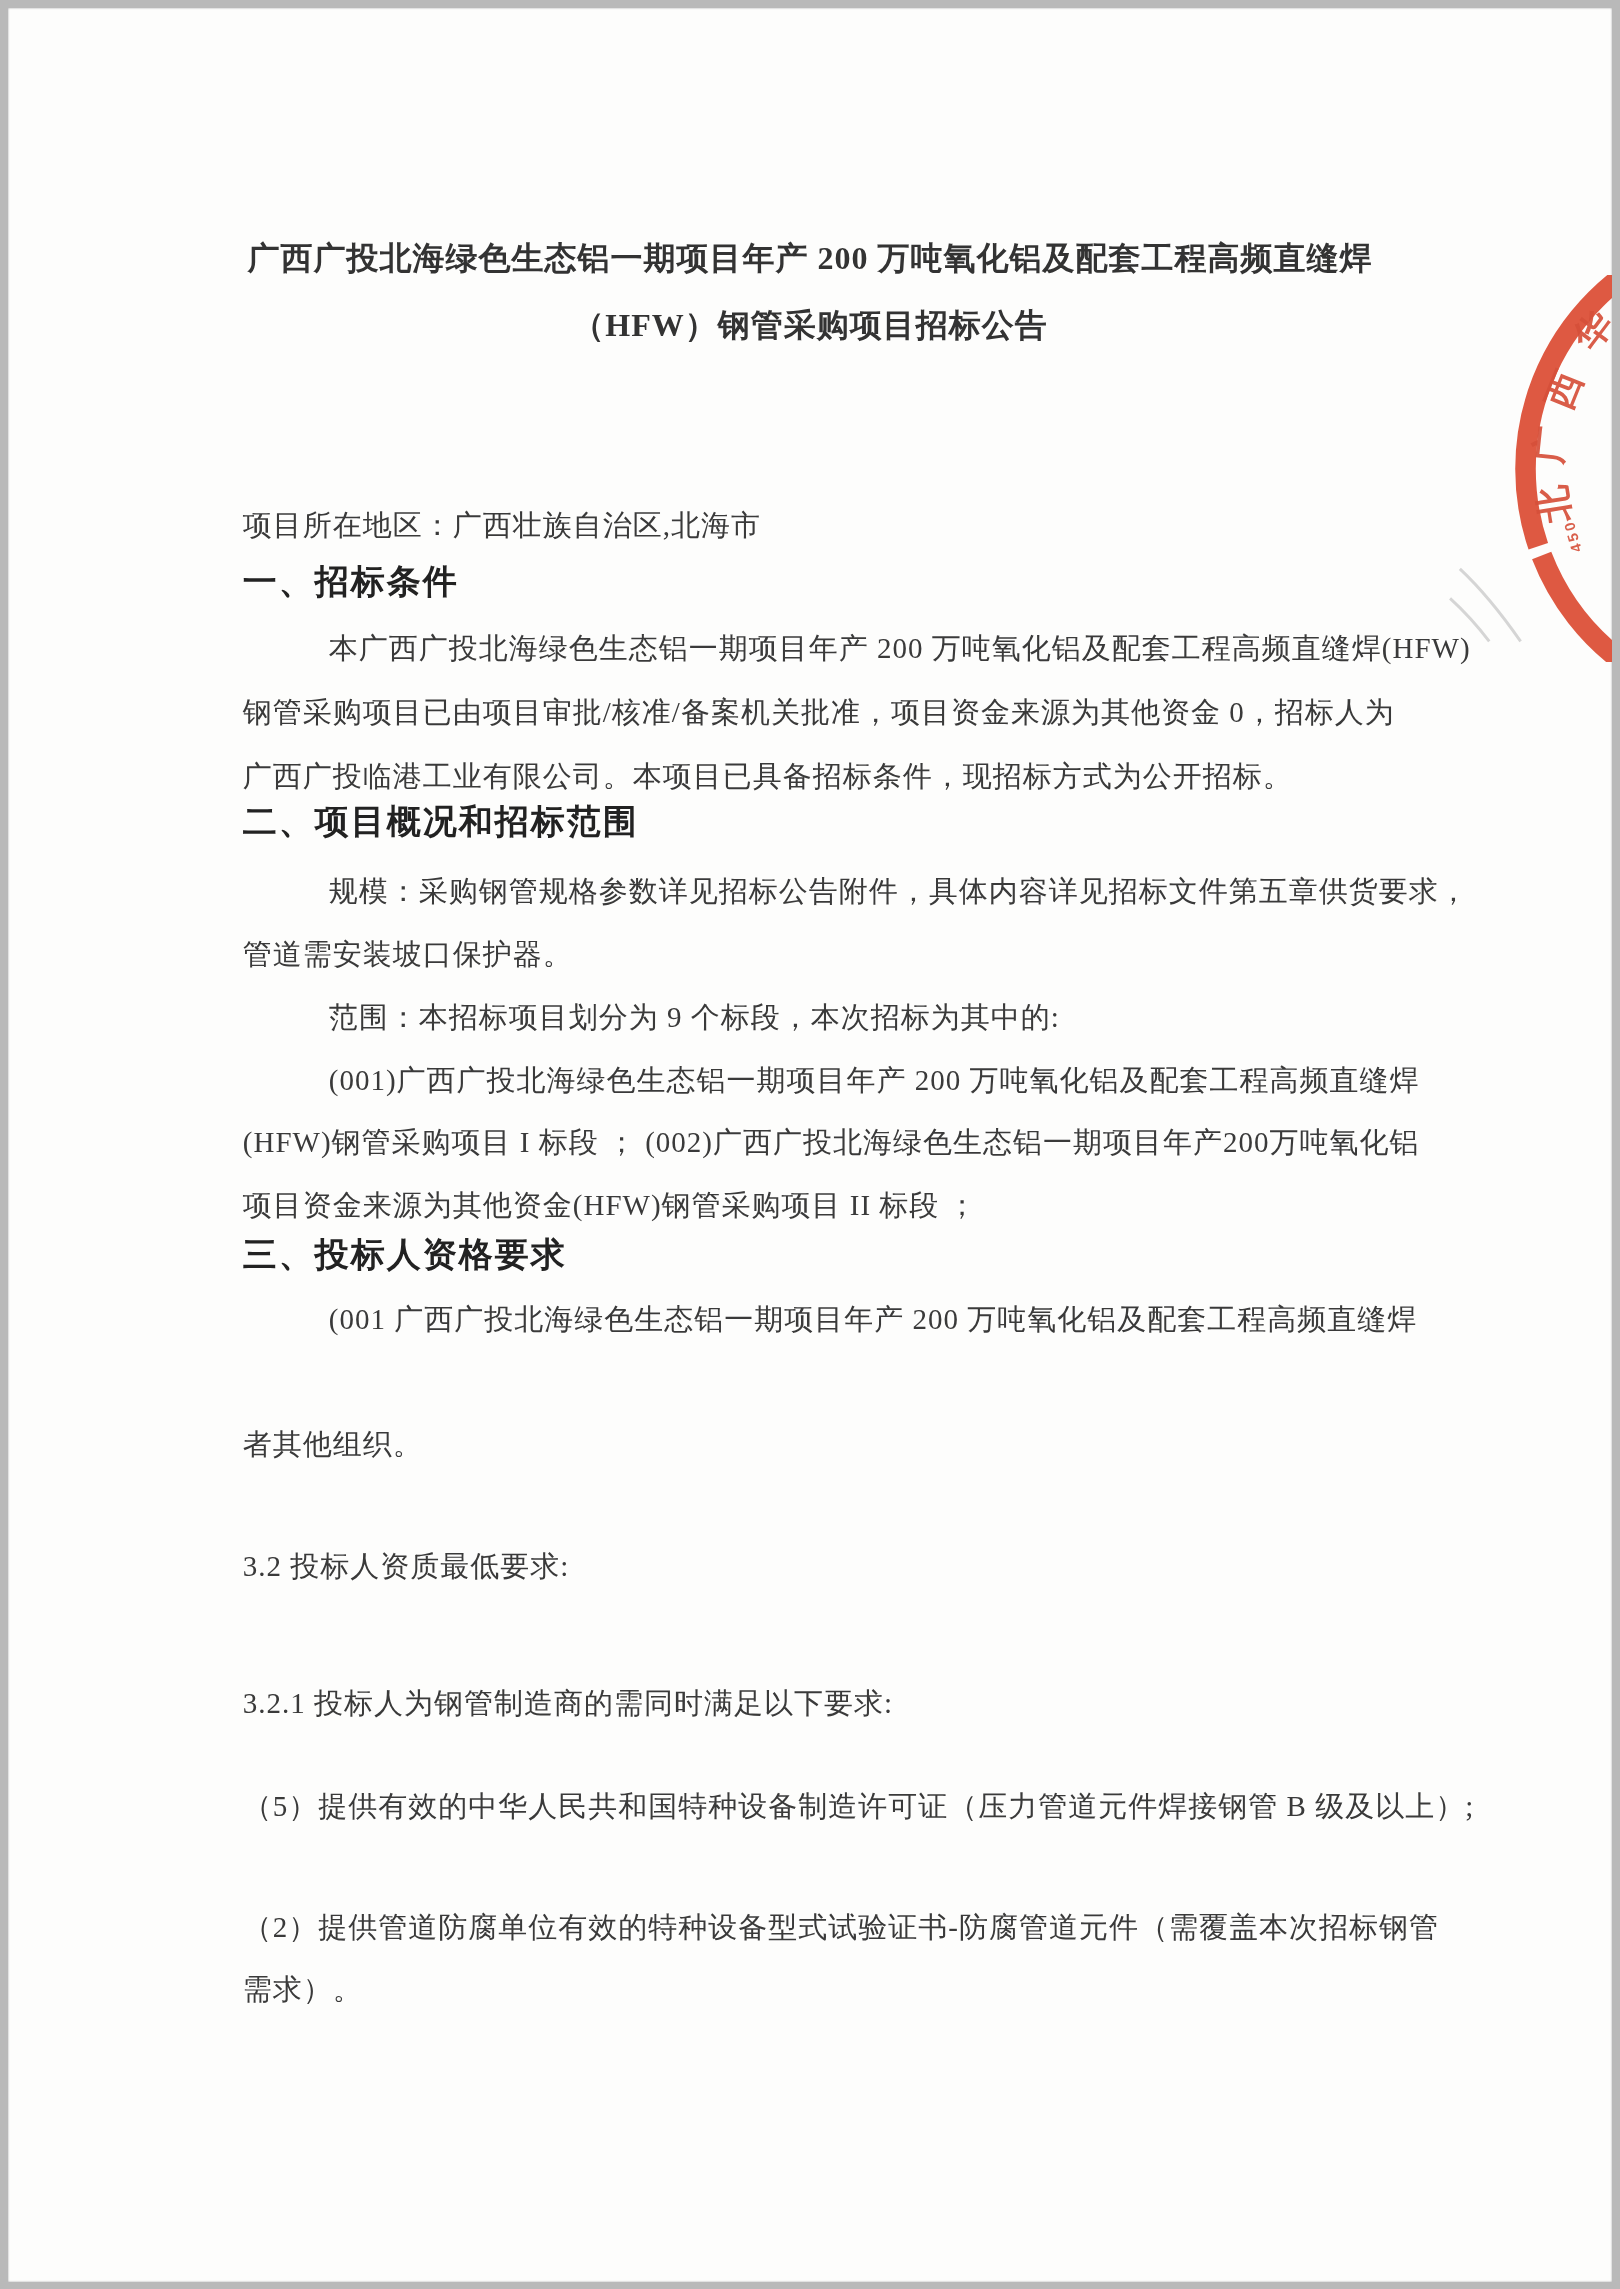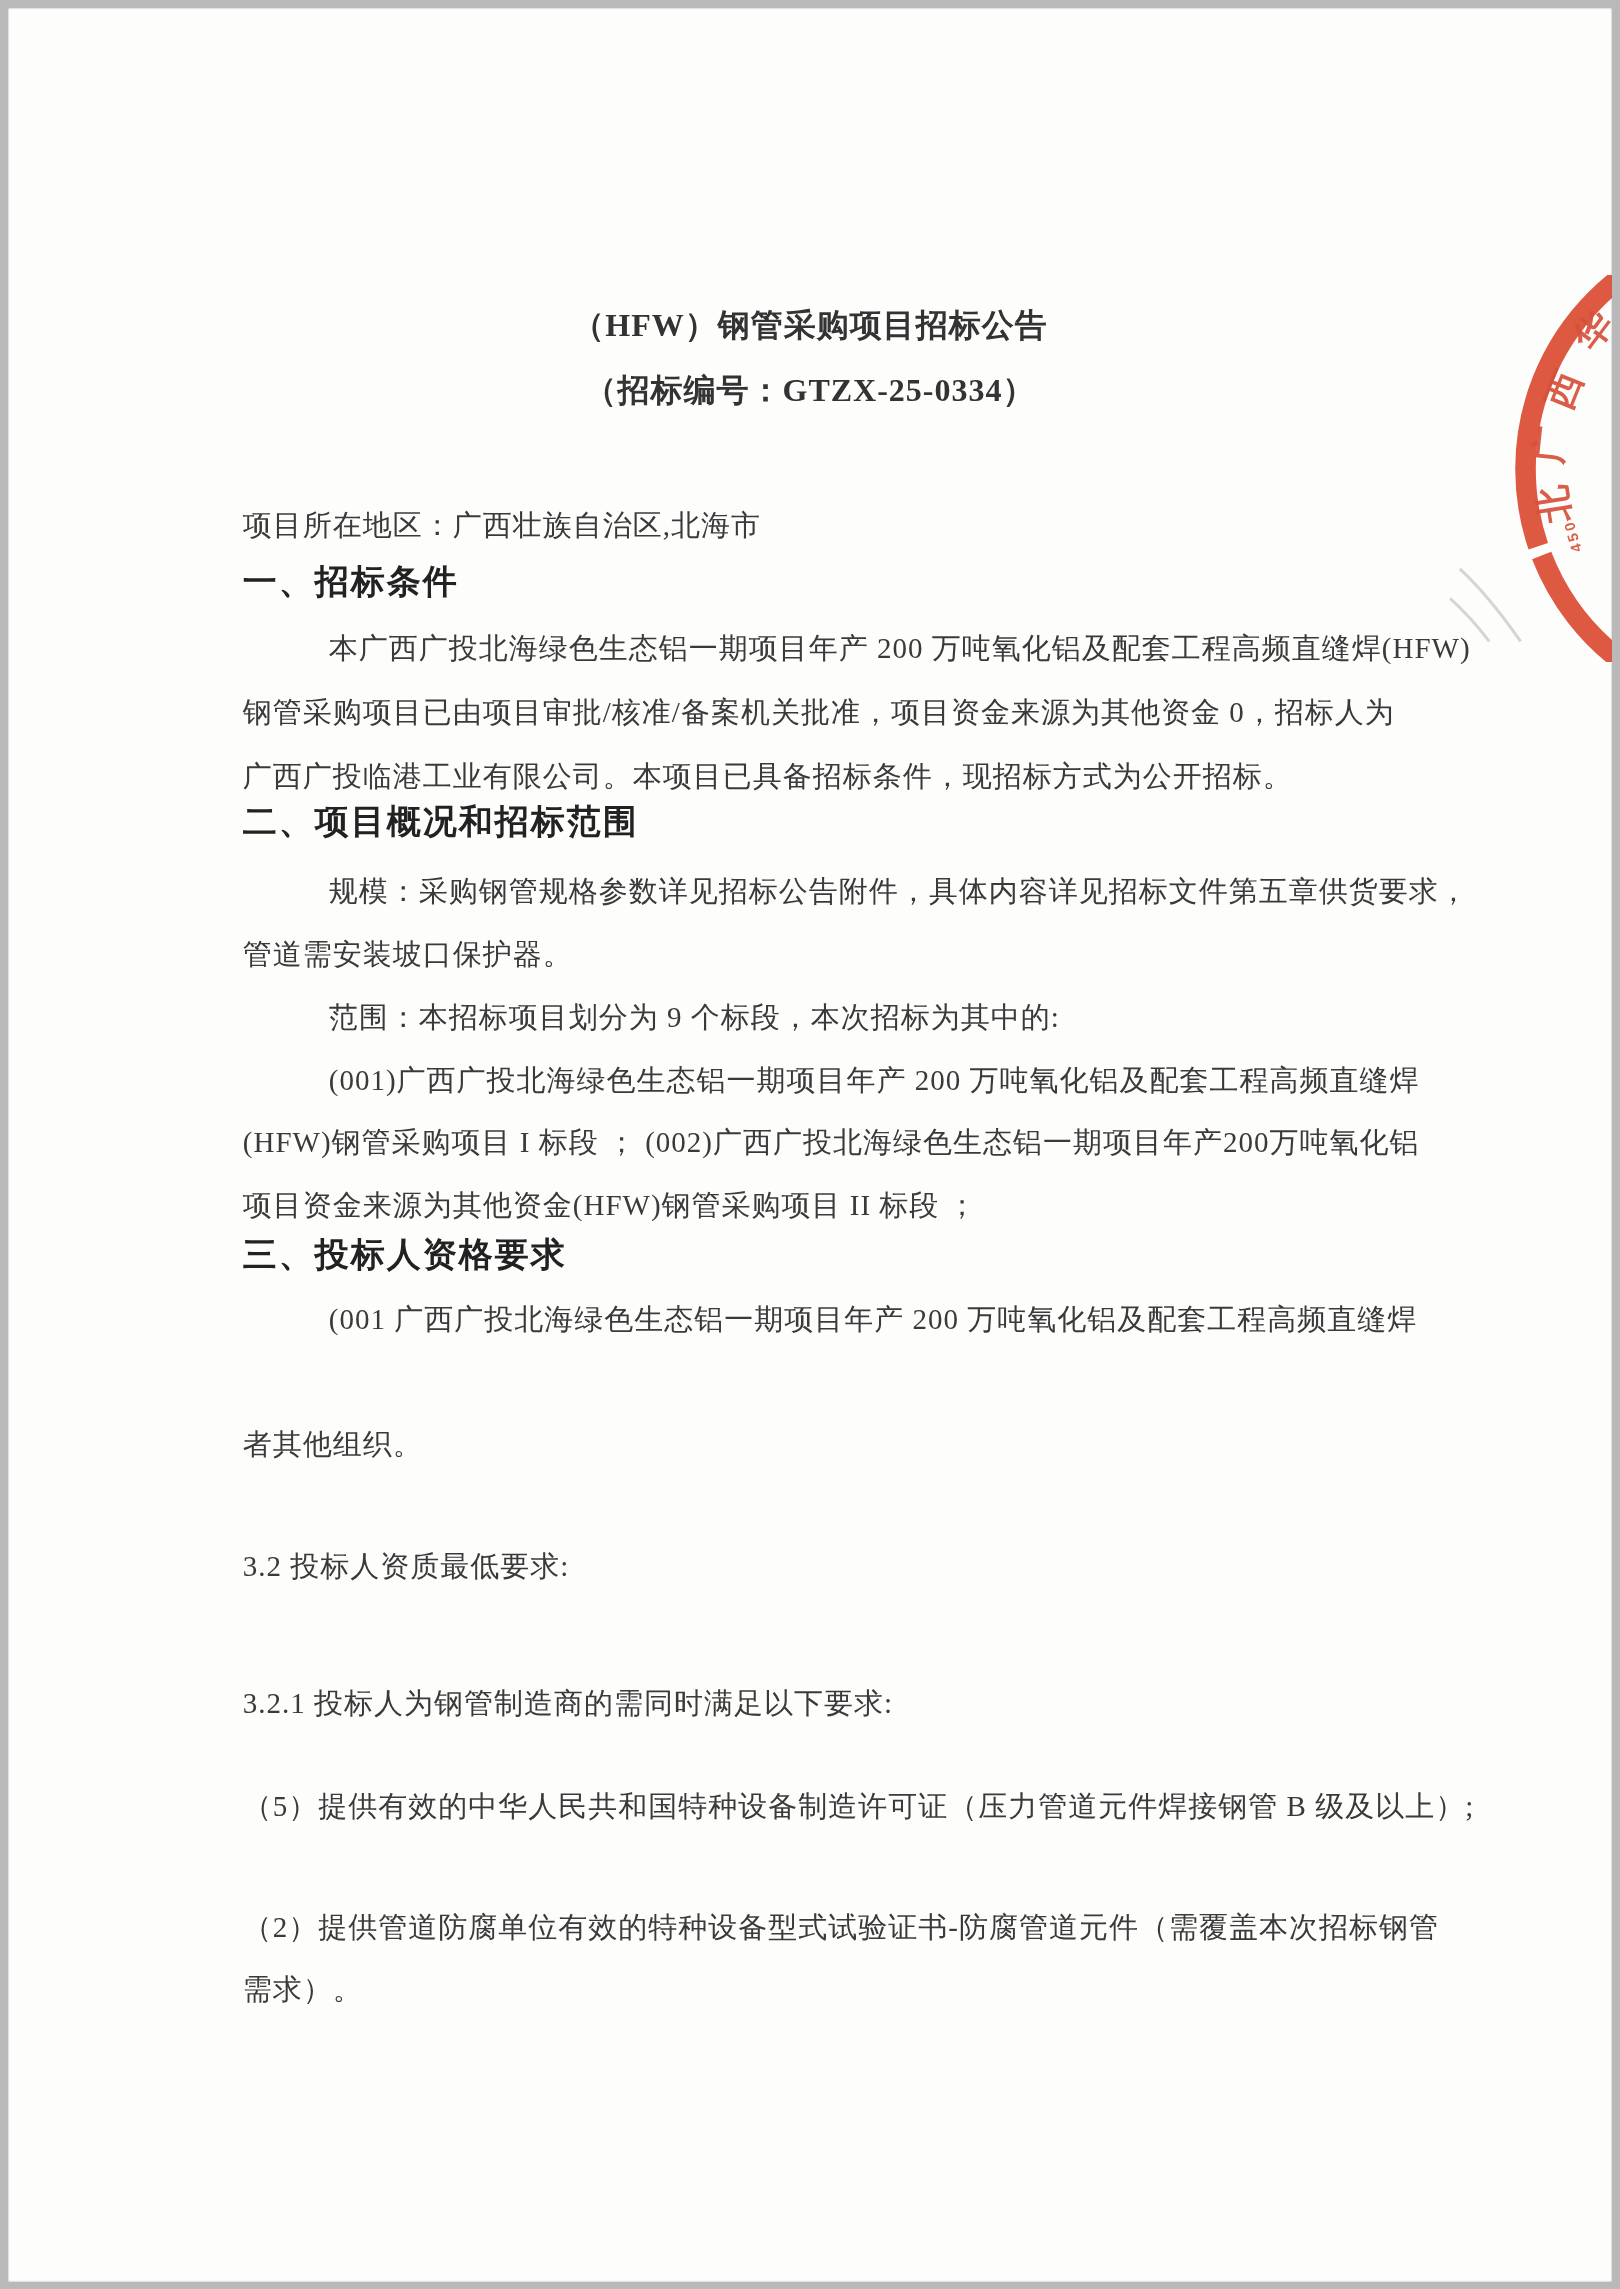--- a/index.html
+++ b/index.html
@@ -63,22 +63,22 @@
     letter-spacing:2.9px;
     color:#d6503a;
     opacity:.9;
   }
 </style>
 </head>
 <body>
 
 <div class="page">
 
+  <div class="ln ctr ttl" style="top:231px">广西广投北海绿色生态铝一期项目年产 200 万吨氧化铝及配套工程高频直缝焊</div>
   <div class="ln ctr ttl" style="top:298px">（HFW）钢管采购项目招标公告</div>
-  <div class="ln ctr ttl" style="top:363px">（招标编号：GTZX-25-0334）</div>
 
   <div class="ln hd" style="top:554px">一、招标条件</div>
 
   <div class="ln" style="top:498px">项目所在地区：广西壮族自治区,北海市</div>
   <div class="ln ind" style="top:621px">本广西广投北海绿色生态铝一期项目年产 200 万吨氧化铝及配套工程高频直缝焊(HFW)</div>
   <div class="ln" style="top:685px">钢管采购项目已由项目审批/核准/备案机关批准，项目资金来源为其他资金 0，招标人为</div>
   <div class="ln" style="top:749px">广西广投临港工业有限公司。本项目已具备招标条件，现招标方式为公开招标。</div>
 
   <div class="ln ind" style="top:864px">规模：采购钢管规格参数详见招标公告附件，具体内容详见招标文件第五章供货要求，</div>
   <div class="ln hd" style="top:794px">二、项目概况和招标范围</div>

